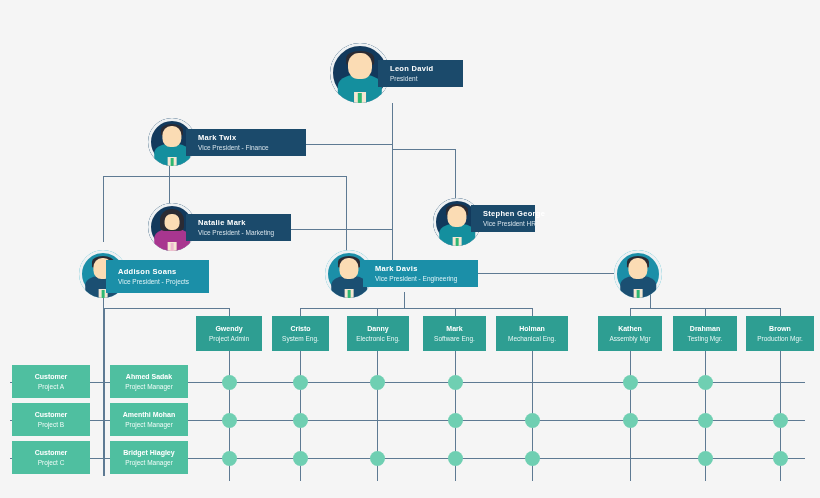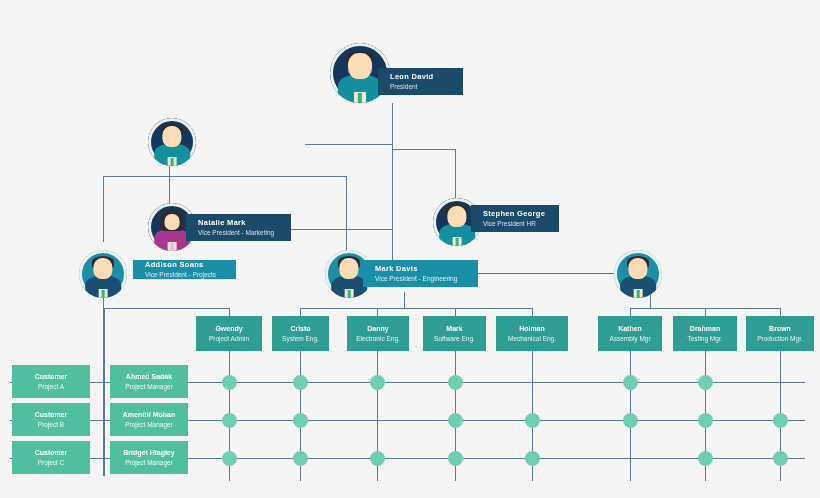--- a/index.html
+++ b/index.html
@@ -229,33 +229,37 @@
 
   <div class="avatar avatar-dark" style="left:330px; top:43px; width:60px; height:60px;">
     <div class="ring"></div>
     <div class="av-body suit-teal">
       <div class="av-shirt"></div>
       <div class="av-tie"></div>
     </div>
     <div class="av-hair"></div>
     <div class="av-head"></div>
   </div>
-  <div class="plate plate-dark" style="left:378px; top:68px; width:85px; height:27px;">
+  <div class="plate plate-dark" style="left:378px; top:60px; width:85px; height:27px;">
     <div class="nm">Leon David</div>
     <div class="rl">President</div>
   </div>
 
   <div class="avatar avatar-dark" style="left:148px; top:118px; width:48px; height:48px;">
     <div class="ring"></div>
     <div class="av-body suit-teal">
       <div class="av-shirt"></div>
       <div class="av-tie"></div>
     </div>
     <div class="av-hair"></div>
     <div class="av-head"></div>
+  </div>
+  <div class="plate plate-dark" style="left:186px; top:129px; width:120px; height:27px;">
+    <div class="nm">Mark Twix</div>
+    <div class="rl">Vice President - Finance</div>
   </div>
 
   <div class="avatar avatar-dark" style="left:148px; top:203px; width:48px; height:48px;">
     <div class="ring"></div>
     <div class="av-body suit-purp">
       <div class="av-shirt"></div>
       <div class="av-tie tie-pink"></div>
     </div>
     <div class="av-hair hair-long"></div>
   </div>
@@ -266,35 +270,35 @@
 
   <div class="avatar avatar-dark" style="left:433px; top:198px; width:48px; height:48px;">
     <div class="ring"></div>
     <div class="av-body suit-teal">
       <div class="av-shirt"></div>
       <div class="av-tie"></div>
     </div>
     <div class="av-hair"></div>
     <div class="av-head"></div>
   </div>
-  <div class="plate plate-dark" style="left:471px; top:205px; width:88px; height:27px;">
+  <div class="plate plate-dark" style="left:471px; top:205px; width:64px; height:27px;">
     <div class="nm">Stephen George</div>
     <div class="rl">Vice President HR</div>
   </div>
 
   <div class="avatar avatar-teal" style="left:79px; top:250px; width:48px; height:48px;">
     <div class="ring"></div>
     <div class="av-body suit-navy">
       <div class="av-shirt"></div>
       <div class="av-tie"></div>
     </div>
     <div class="av-hair"></div>
     <div class="av-head"></div>
   </div>
-  <div class="plate plate-teal" style="left:133px; top:260px; width:103px; height:19px;">
+  <div class="plate plate-teal" style="left:106px; top:260px; width:103px; height:33px;">
     <div class="nm">Addison Soans</div>
     <div class="rl">Vice President - Projects</div>
   </div>
 
   <div class="avatar avatar-teal" style="left:325px; top:250px; width:48px; height:48px;">
     <div class="ring"></div>
     <div class="av-body suit-navy">
       <div class="av-shirt"></div>
       <div class="av-tie"></div>
     </div>

